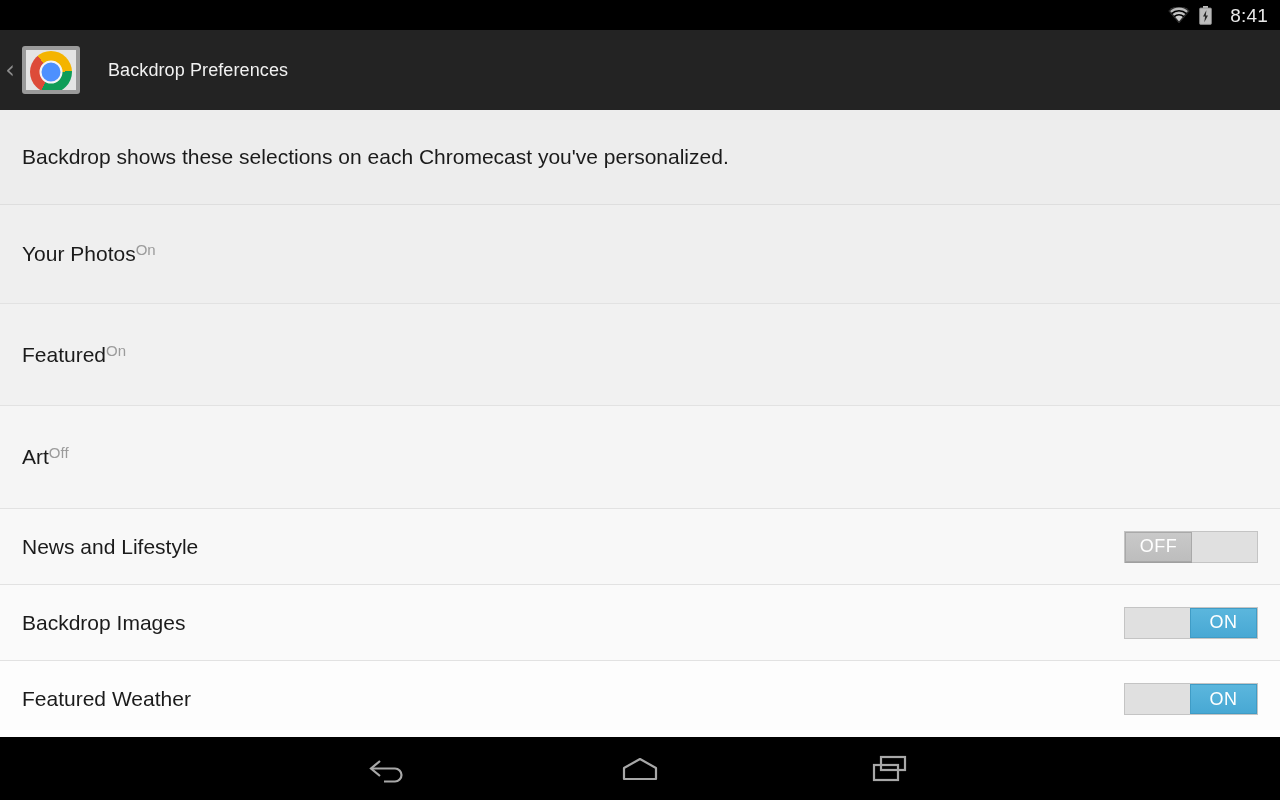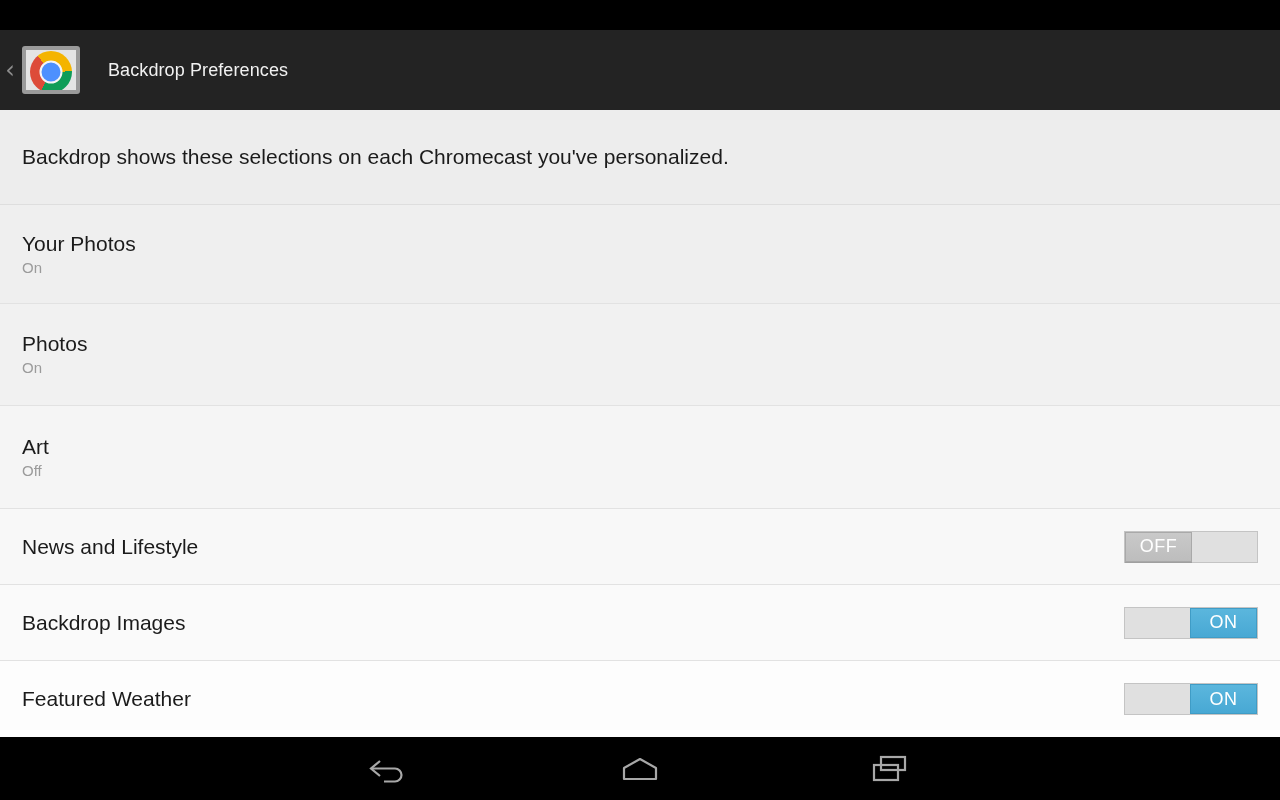--- a/index.html
+++ b/index.html
@@ -87,21 +87,21 @@
     padding-left:22px; border-bottom:1px solid #dedede;
   }
   .info-text { font-size:21px; color:#1b1b1b; }
 
   .list-row {
     position:relative; display:flex; align-items:center;
     padding-left:22px; padding-right:22px;
     border-bottom:1px solid #e2e2e2;
     justify-content:space-between;
   }
-  .row-texts { display:flex; flex-direction:column; gap:5px; }
+  .row-texts { display:flex; }
   .row-title { font-size:21px; color:#1b1b1b; line-height:1.1; }
   .row-sub { font-size:15px; color:#9b9b9b; line-height:1.1; }
 
   
   .tint-0 { background:#efefef; height:99px; }
   .tint-1 { background:#f1f1f1; height:102px; }
   .tint-2 { background:#f5f5f5; height:103px; }
   .tint-3 { background:#f8f8f8; height:76px; }
   .tint-4 { background:#fafafa; height:76px; }
   .tint-5 { background:#fdfdfd; height:76px; border-bottom:none; }
@@ -138,20 +138,41 @@
   .nav-btn {
     width:70px; height:45px; display:flex;
     align-items:center; justify-content:center;
   }
 </style>
 </head>
 <body>
 
 <div id="screen">
 
+  <div class="status-bar">
+    <div class="status-icons">
+      <span class="wifi-icon">
+        <svg width="22" height="16" viewBox="0 0 22 16">
+          <path d="M11 15.4 L1.2 4.0 A13.5 13.5 0 0 1 20.8 4.0 Z" fill="#b8b8b8"></path>
+          <path d="M11 15.4 L5.0 8.4 A8 8 0 0 1 17.0 8.4 Z" fill="#cdcdcd"></path>
+          <path d="M11 15.4 L1.2 4.0 A13.5 13.5 0 0 1 20.8 4.0 Z" fill="none" stroke="#2b2b2b" stroke-width="1.4" stroke-dasharray="0"></path>
+          <path d="M3.6 6.6 A11 11 0 0 1 18.4 6.6" fill="none" stroke="#000" stroke-width="1.6"></path>
+          <path d="M6.2 9.6 A7.2 7.2 0 0 1 15.8 9.6" fill="none" stroke="#000" stroke-width="1.6"></path>
+        </svg>
+      </span>
+      <span class="battery-icon">
+        <svg width="13" height="19" viewBox="0 0 13 19">
+          <rect x="4" y="0" width="5" height="2" fill="#bdbdbd"></rect>
+          <rect x="0.6" y="2" width="11.8" height="16.4" rx="1" fill="#bdbdbd" stroke="#8c8c8c" stroke-width="0.8"></rect>
+          <path d="M7.4 4.2 L4.0 10.6 L6.1 10.6 L5.3 16.2 L9.0 9.4 L6.8 9.4 Z" fill="#2a2a2a"></path>
+        </svg>
+      </span>
+      <span class="status-time">8:41</span>
+    </div>
+  </div>
 
   <div class="action-bar">
     <div class="back-chevron">‹</div>
     <div class="app-icon">
       <div class="tv-frame">
         <div class="chrome-logo">
           <div class="chrome-center"></div>
         </div>
         <div class="tv-stand"></div>
       </div>
@@ -167,21 +188,21 @@
 
     <div class="list-row tint-0">
       <div class="row-texts">
         <span class="row-title">Your Photos</span>
         <span class="row-sub">On</span>
       </div>
     </div>
 
     <div class="list-row tint-1">
       <div class="row-texts">
-        <span class="row-title">Photos</span>
+        <span class="row-title">Featured</span>
         <span class="row-sub">On</span>
       </div>
     </div>
 
     <div class="list-row tint-2">
       <div class="row-texts">
         <span class="row-title">Art</span>
         <span class="row-sub">Off</span>
       </div>
     </div>

